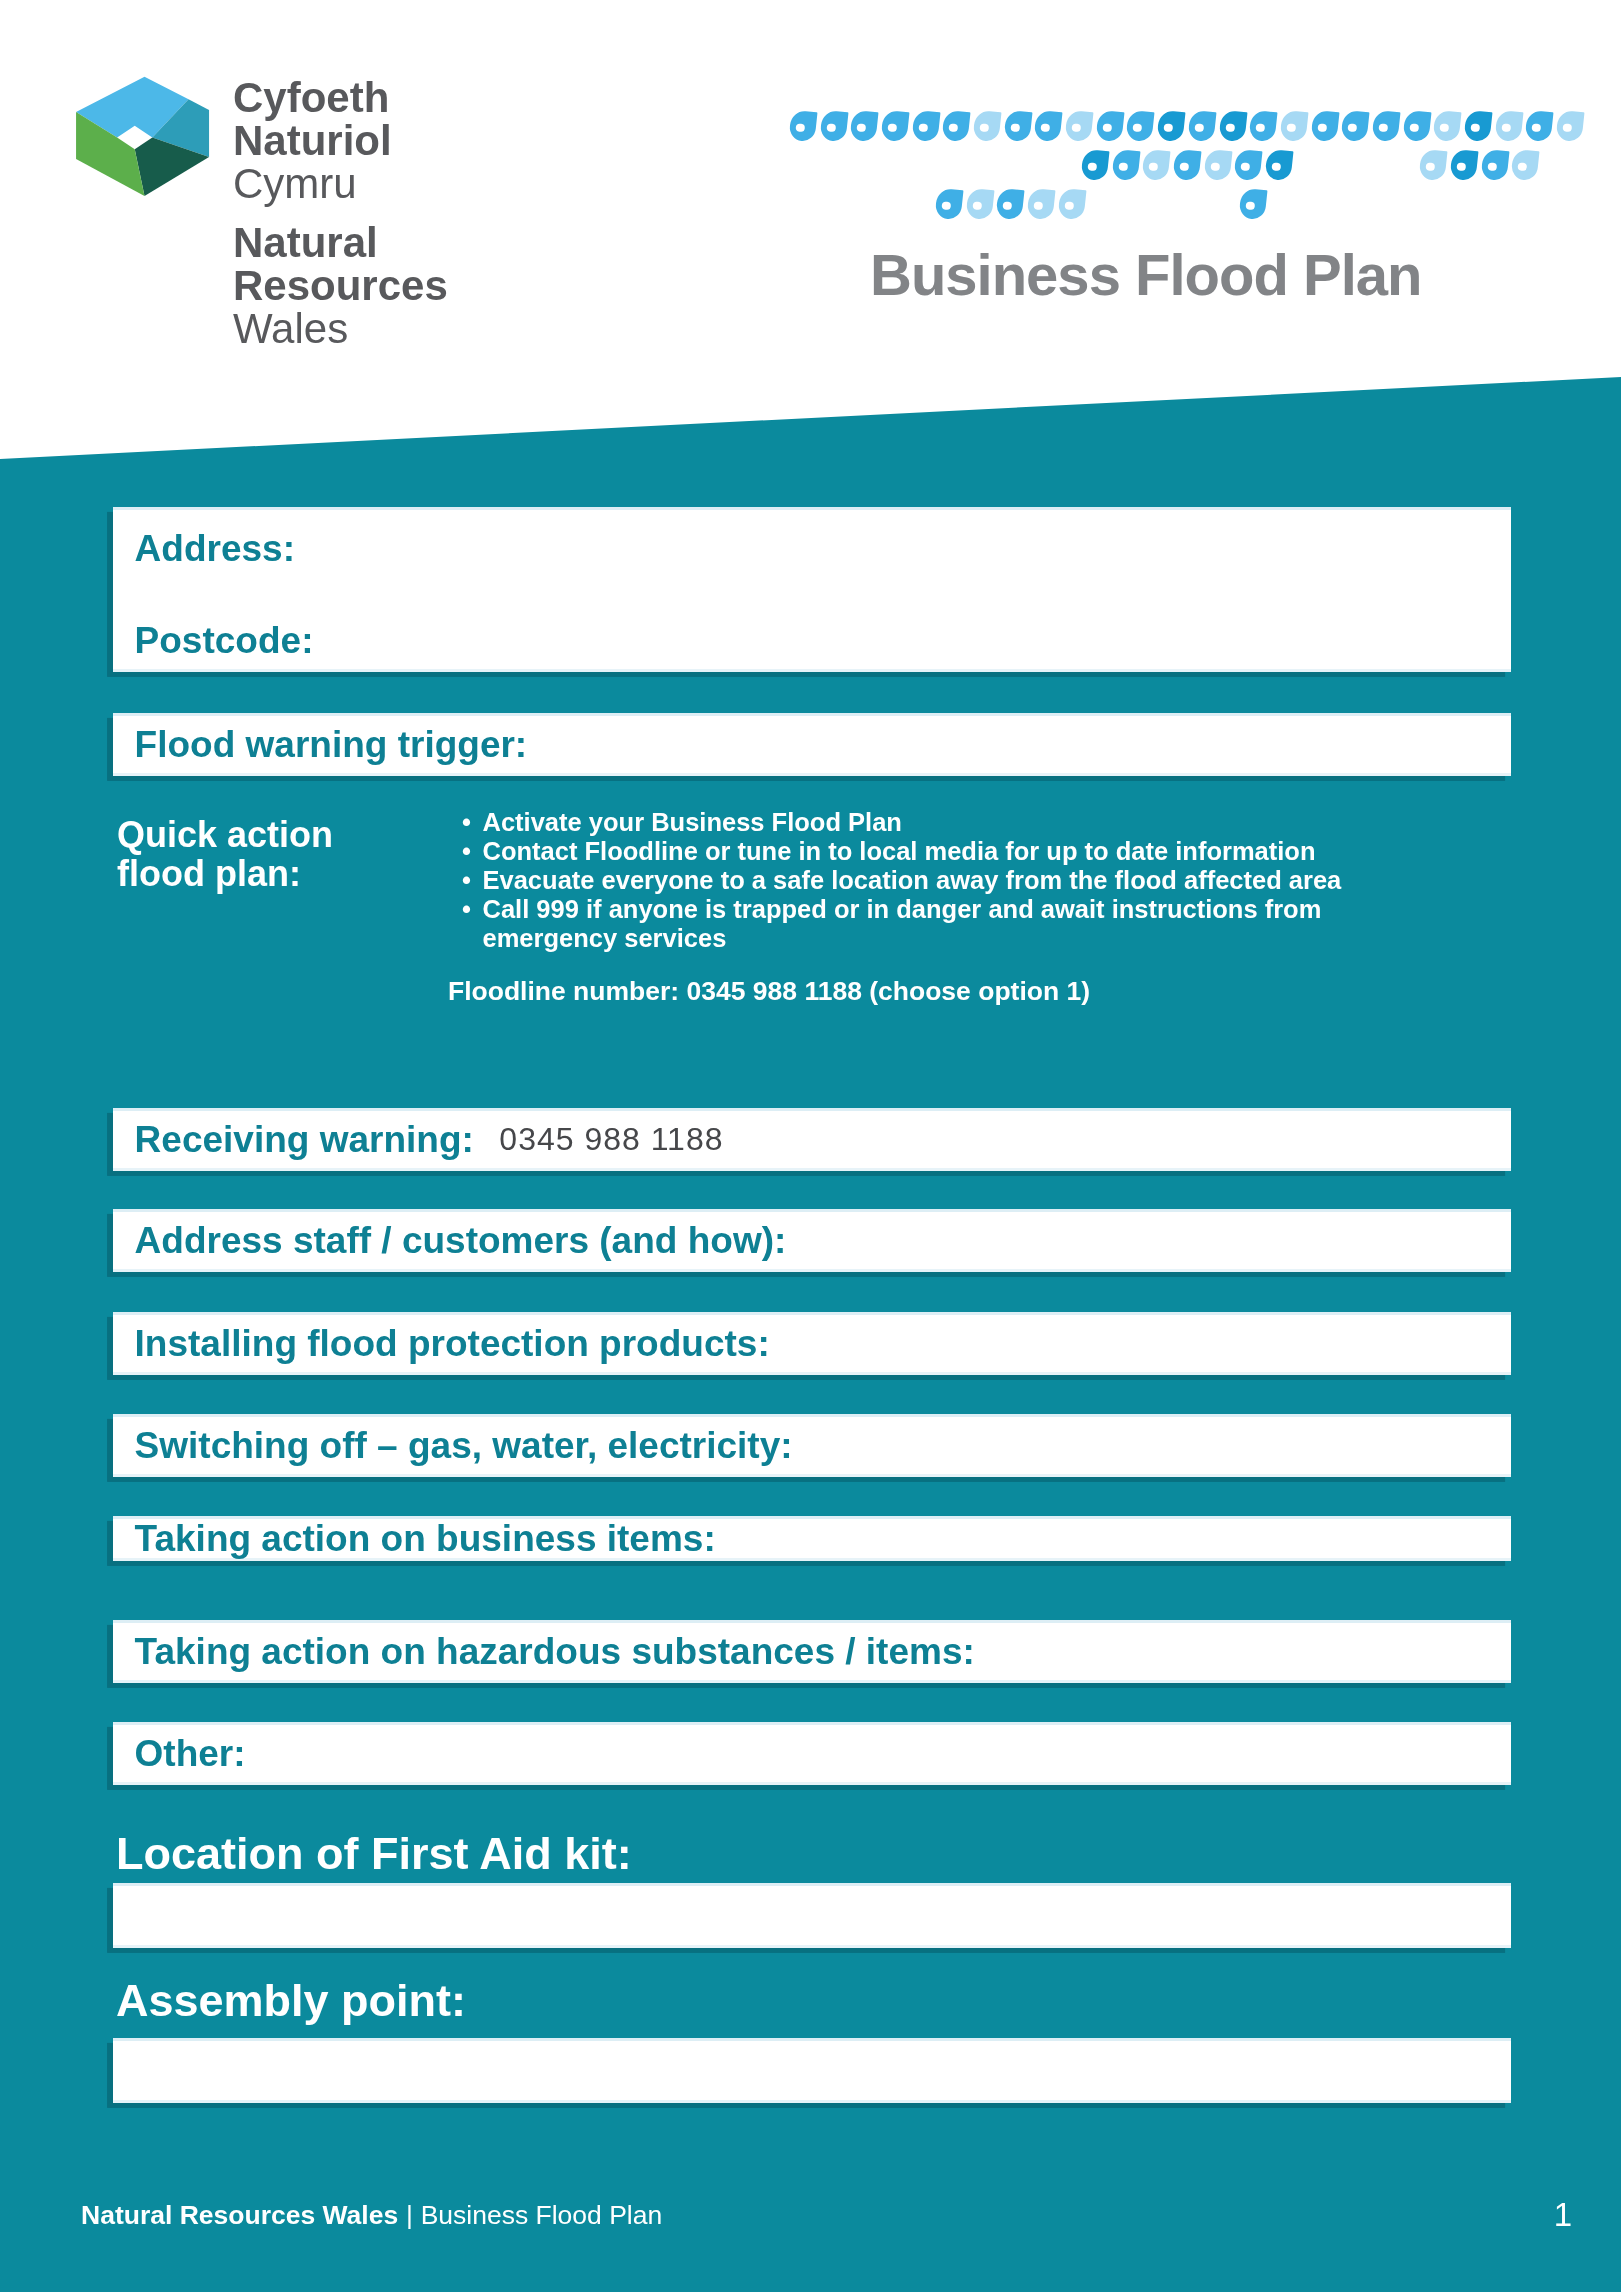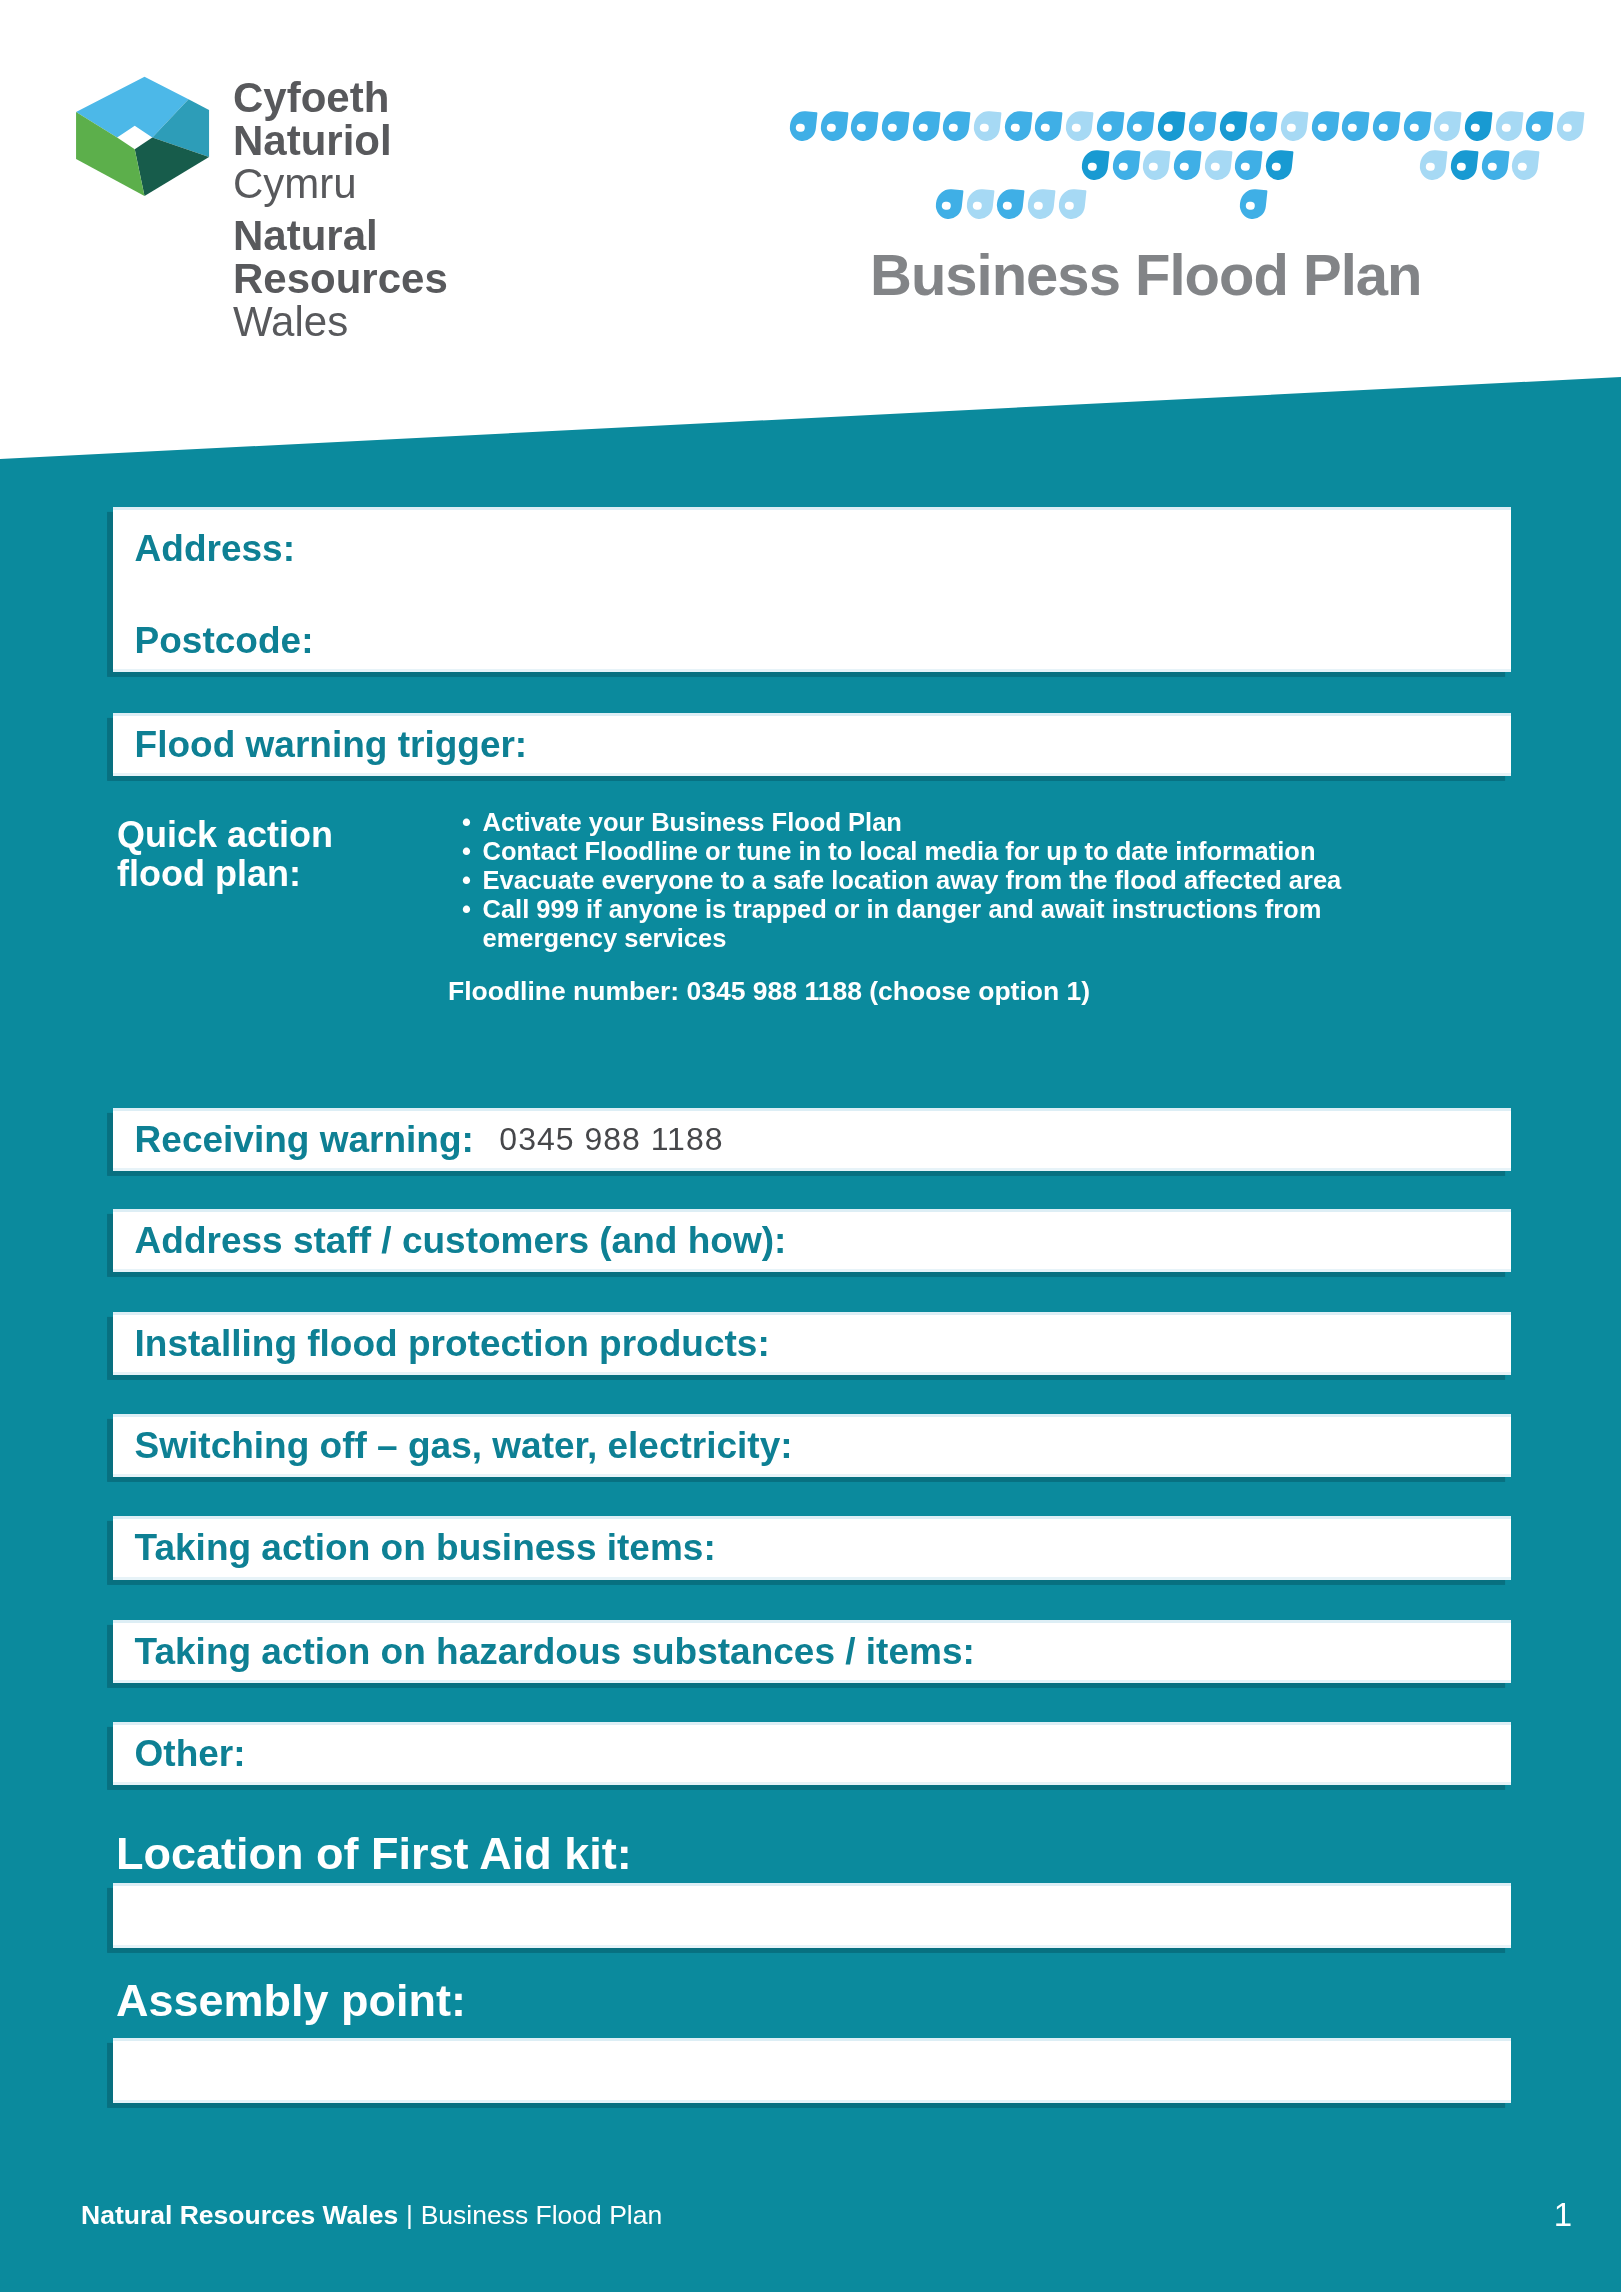--- a/index.html
+++ b/index.html
@@ -14,21 +14,21 @@
   .teal-band{
     position:absolute;left:0;top:0;width:1621px;height:2293px;
     background:#0b8a9d;
     clip-path:polygon(0 459px,1621px 377px,1621px 2293px,0 2293px);
   }
   
   .logo-mark{position:absolute;left:74px;top:69px;}
   .logo-text{position:absolute;left:233px;top:76px;color:#58595c;font-size:42px;line-height:43px;}
   .logo-text div{white-space:nowrap;}
   .lt-bold{font-weight:bold;}
-  .lt-gap{margin-top:9px;}
+  .lt-gap{margin-top:16px;}
   
   .drop{position:absolute;width:25.5px;height:30px;border-radius:60% 4% 55% 55%/55% 4% 50% 50%;transform:rotate(6deg);}
   .drop::after{content:"";position:absolute;left:5.9px;top:12.7px;width:8.8px;height:8.8px;border-radius:50%;background:#fff;}
   
   .doc-title{
     position:absolute;left:870px;top:241px;
     font-size:58px;font-weight:bold;color:#828487;letter-spacing:-1px;white-space:nowrap;
   }
   
   .fbox{
@@ -41,21 +41,21 @@
   .fbox-label{color:#0e8094;font-size:37px;font-weight:bold;white-space:nowrap;}
   .fbox-value{color:#46474a;font-size:32px;font-weight:normal;margin-left:25.5px;letter-spacing:1px;white-space:nowrap;}
   .addr-box{top:507px;height:165px;display:block;}
   .addr-label{position:absolute;left:21.6px;top:17.6px;}
   .post-label{position:absolute;left:21.6px;top:110px;}
   .trigger-box{top:713px;height:63px;}
   .f0{top:1108px;height:63px;}
   .f1{top:1209px;height:63px;}
   .f2{top:1312px;height:63px;}
   .f3{top:1414px;height:63px;}
-  .f4{top:1516px;height:64px;}
+  .f4{top:1516px;height:45px;}
   .f5{top:1620px;height:63px;}
   .f6{top:1722px;height:63px;}
   .firstaid-box{top:1883px;height:65px;}
   .assembly-box{top:2038px;height:65px;}
   
   .qa-label{
     position:absolute;left:117px;top:815px;color:#ffffff;
     font-size:36px;font-weight:bold;line-height:39px;
   }
   .qa-bullets{

